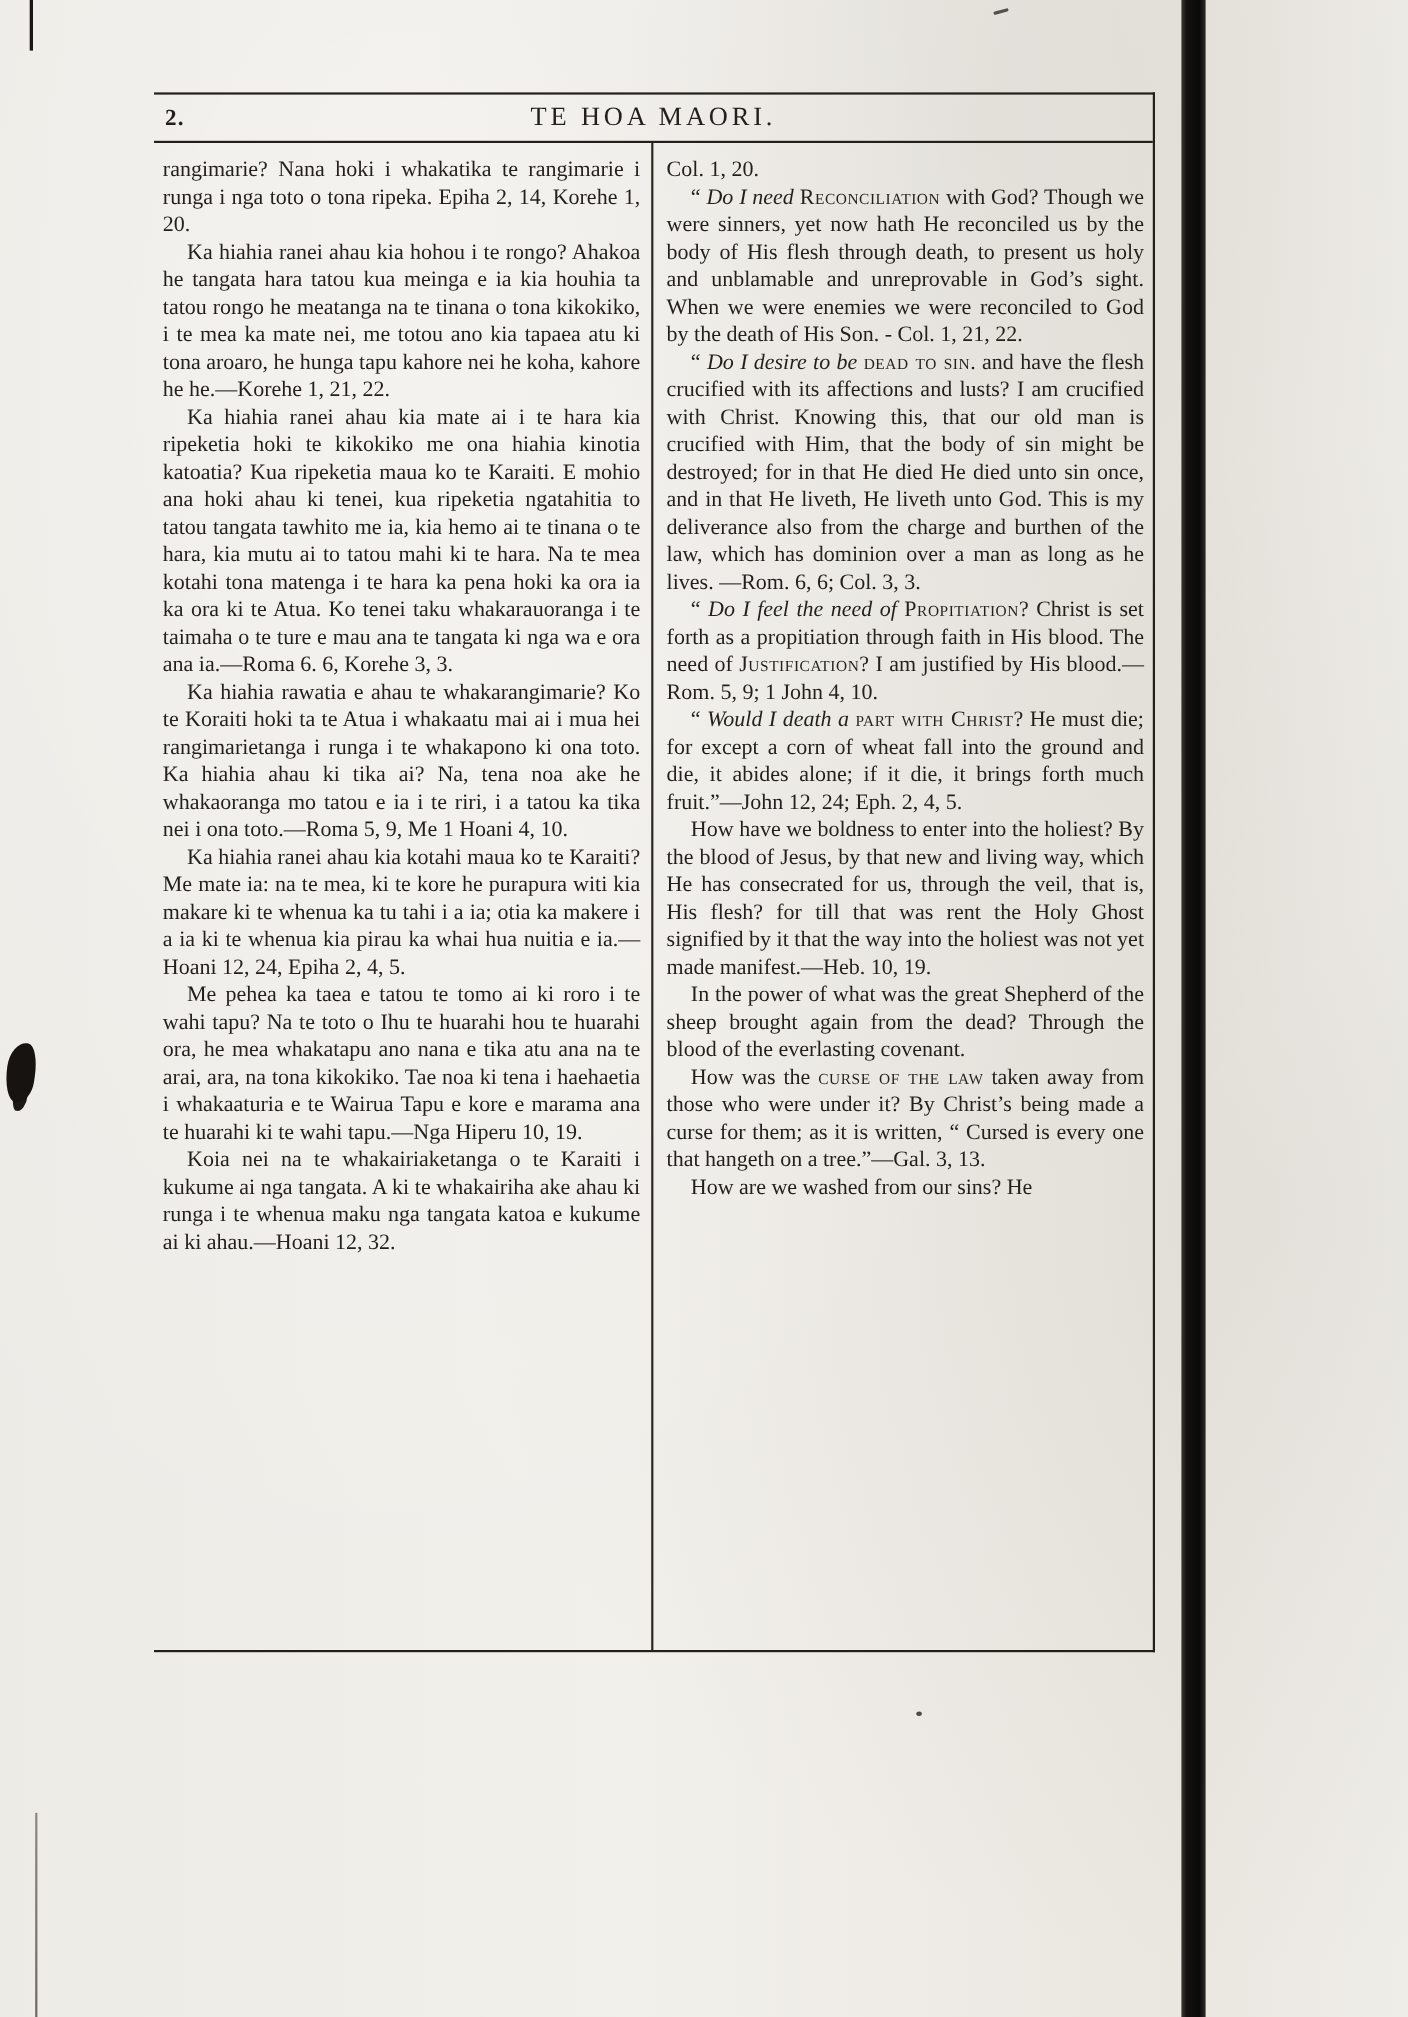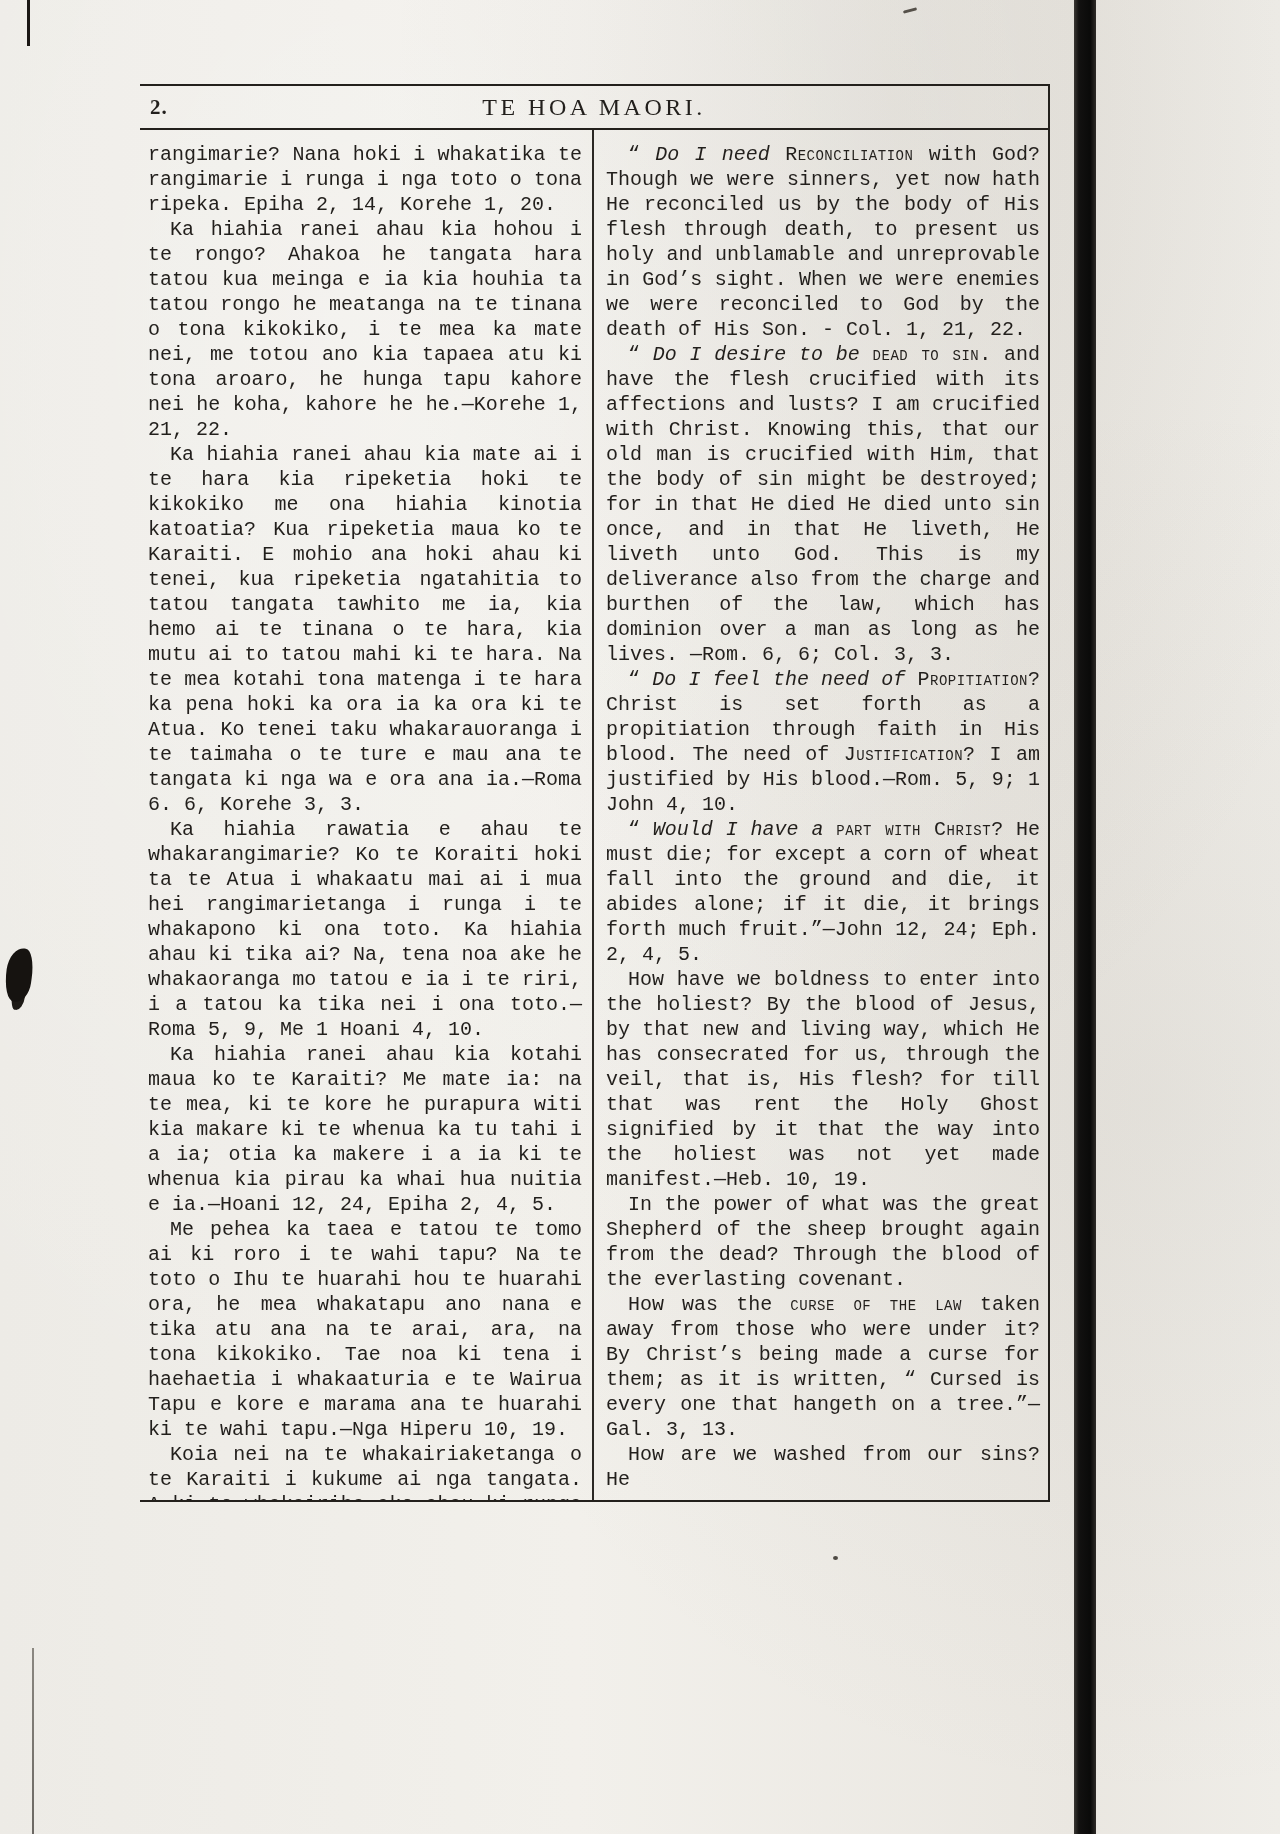--- a/index.html
+++ b/index.html
@@ -80,21 +80,21 @@
     box-sizing: border-box;
     padding-top: 12px;
     font-size: 20px;
     line-height: 25px;
     text-align: justify;
     overflow: hidden;
   }
   .col-left  { width: 452px; padding-left: 8px;  padding-right: 10px; }
   .divider   { width: 2px; background: #2b2824; }
   .col-right { flex: 1;      padding-left: 12px; padding-right: 8px; }
-  .para { margin: 0; font-family: Liberation Mono, monospace; }
+  .para { margin: 0; }
   .para.ind { text-indent: 22px; }
   .it { font-style: italic; }
   .sc { font-variant: small-caps; letter-spacing: 0.5px; margin-top: 25px; }
 </style>
 </head>
 <body>
 
 <div class="scan">
 
   <div class="bar-right"></div>
@@ -114,24 +114,25 @@
           <p class="para"><span>rangimarie? Nana hoki i whakatika te rangimarie i runga i nga toto o tona ripeka. Epiha 2, 14, Korehe 1, 20.</span></p>
           <p class="para ind"><span>Ka hiahia ranei ahau kia hohou i te rongo? Ahakoa he tangata hara tatou kua meinga e ia kia houhia ta tatou rongo he meatanga na te tinana o tona kikokiko, i te mea ka mate nei, me totou ano kia tapaea atu ki tona aroaro, he hunga tapu kahore nei he koha, kahore he he.—Korehe 1, 21, 22.</span></p>
           <p class="para ind"><span>Ka hiahia ranei ahau kia mate ai i te hara kia ripeketia hoki te kikokiko me ona hiahia kinotia katoatia? Kua ripeketia maua ko te Karaiti. E mohio ana hoki ahau ki tenei, kua ripeketia ngatahitia to tatou tangata tawhito me ia, kia hemo ai te tinana o te hara, kia mutu ai to tatou mahi ki te hara. Na te mea kotahi tona matenga i te hara ka pena hoki ka ora ia ka ora ki te Atua. Ko tenei taku whakarauoranga i te taimaha o te ture e mau ana te tangata ki nga wa e ora ana ia.—Roma 6. 6, Korehe 3, 3.</span></p>
           <p class="para ind"><span>Ka hiahia rawatia e ahau te whakarangimarie? Ko te Koraiti hoki ta te Atua i whakaatu mai ai i mua hei rangimarietanga i runga i te whakapono ki ona toto. Ka hiahia ahau ki tika ai? Na, tena noa ake he whakaoranga mo tatou e ia i te riri, i a tatou ka tika nei i ona toto.—Roma 5, 9, Me 1 Hoani 4, 10.</span></p>
           <p class="para ind"><span>Ka hiahia ranei ahau kia kotahi maua ko te Karaiti? Me mate ia: na te mea, ki te kore he purapura witi kia makare ki te whenua ka tu tahi i a ia; otia ka makere i a ia ki te whenua kia pirau ka whai hua nuitia e ia.—Hoani 12, 24, Epiha 2, 4, 5.</span></p>
           <p class="para ind"><span>Me pehea ka taea e tatou te tomo ai ki roro i te wahi tapu? Na te toto o Ihu te huarahi hou te huarahi ora, he mea whakatapu ano nana e tika atu ana na te arai, ara, na tona kikokiko. Tae noa ki tena i haehaetia i whakaaturia e te Wairua Tapu e kore e marama ana te huarahi ki te wahi tapu.—Nga Hiperu 10, 19.</span></p>
           <p class="para ind"><span>Koia nei na te whakairiaketanga o te Karaiti i kukume ai nga tangata. A ki te whakairiha ake ahau ki runga i te whenua maku nga tangata katoa e kukume ai ki ahau.—Hoani 12, 32.</span></p>
         </div>
       <div class="divider"></div>
       <div class="col col-right">
+          <p class="para"><span>Col. 1, 20.</span></p>
           <p class="para ind"><span>“ </span><span class="it">Do I need</span><span> </span><span class="sc">Reconciliation</span><span> with God? Though we were sinners, yet now hath He reconciled us by the body of His flesh through death, to present us holy and unblamable and unreprovable in God’s sight. When we were enemies we were reconciled to God by the death of His Son. - Col. 1, 21, 22.</span></p>
           <p class="para ind"><span>“ </span><span class="it">Do I desire to be</span><span> </span><span class="sc">dead to sin</span><span>. and have the flesh crucified with its affections and lusts? I am crucified with Christ. Knowing this, that our old man is crucified with Him, that the body of sin might be destroyed; for in that He died He died unto sin once, and in that He liveth, He liveth unto God. This is my deliverance also from the charge and burthen of the law, which has dominion over a man as long as he lives. —Rom. 6, 6; Col. 3, 3.</span></p>
           <p class="para ind"><span>“ </span><span class="it">Do I feel the need of </span><span class="sc">Propitiation</span><span>? Christ is set forth as a propitiation through faith in His blood. The need of </span><span class="sc">Justification</span><span>? I am justified by His blood.—Rom. 5, 9; 1 John 4, 10.</span></p>
-          <p class="para ind"><span>“ </span><span class="it">Would I have a</span><span> </span><span class="sc">part with Christ</span><span>? He must die; for except a corn of wheat fall into the ground and die, it abides alone; if it die, it brings forth much fruit.”—John 12, 24; Eph. 2, 4, 5.</span></p>
+          <p class="para ind"><span>“ </span><span class="it">Would I death a</span><span> </span><span class="sc">part with Christ</span><span>? He must die; for except a corn of wheat fall into the ground and die, it abides alone; if it die, it brings forth much fruit.”—John 12, 24; Eph. 2, 4, 5.</span></p>
           <p class="para ind"><span>How have we boldness to enter into the holiest? By the blood of Jesus, by that new and living way, which He has consecrated for us, through the veil, that is, His flesh? for till that was rent the Holy Ghost signified by it that the way into the holiest was not yet made manifest.—Heb. 10, 19.</span></p>
           <p class="para ind"><span>In the power of what was the great Shepherd of the sheep brought again from the dead? Through the blood of the everlasting covenant.</span></p>
           <p class="para ind"><span>How was the </span><span class="sc">curse of the law</span><span> taken away from those who were under it? By Christ’s being made a curse for them; as it is written, “ Cursed is every one that hangeth on a tree.”—Gal. 3, 13.</span></p>
           <p class="para ind"><span>How are we washed from our sins? He</span></p>
         </div>
     </div>
   </div>
 
 </div>
 

